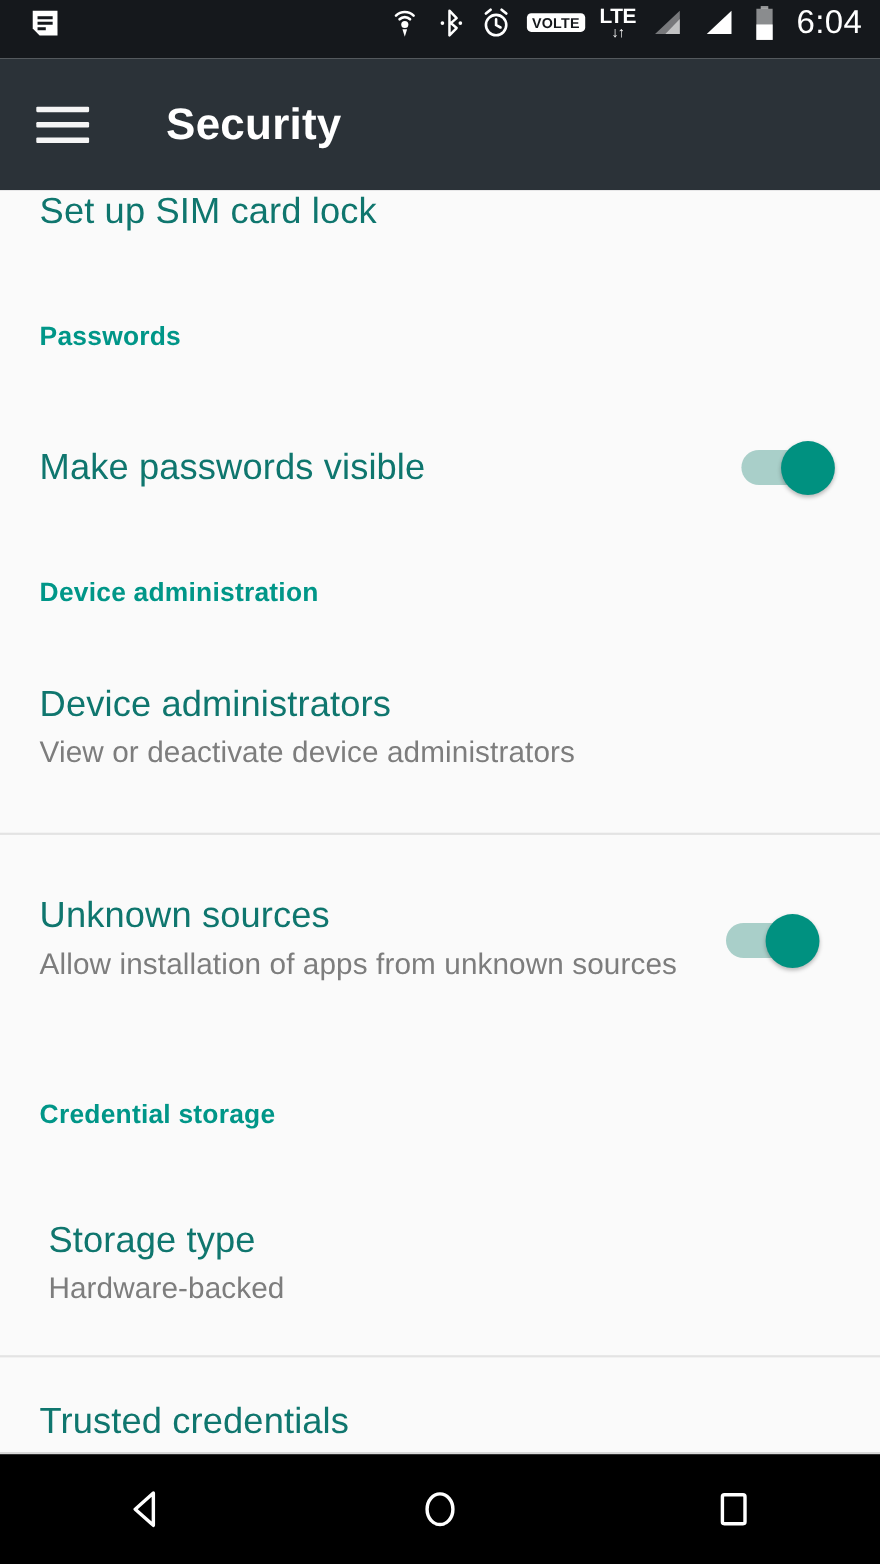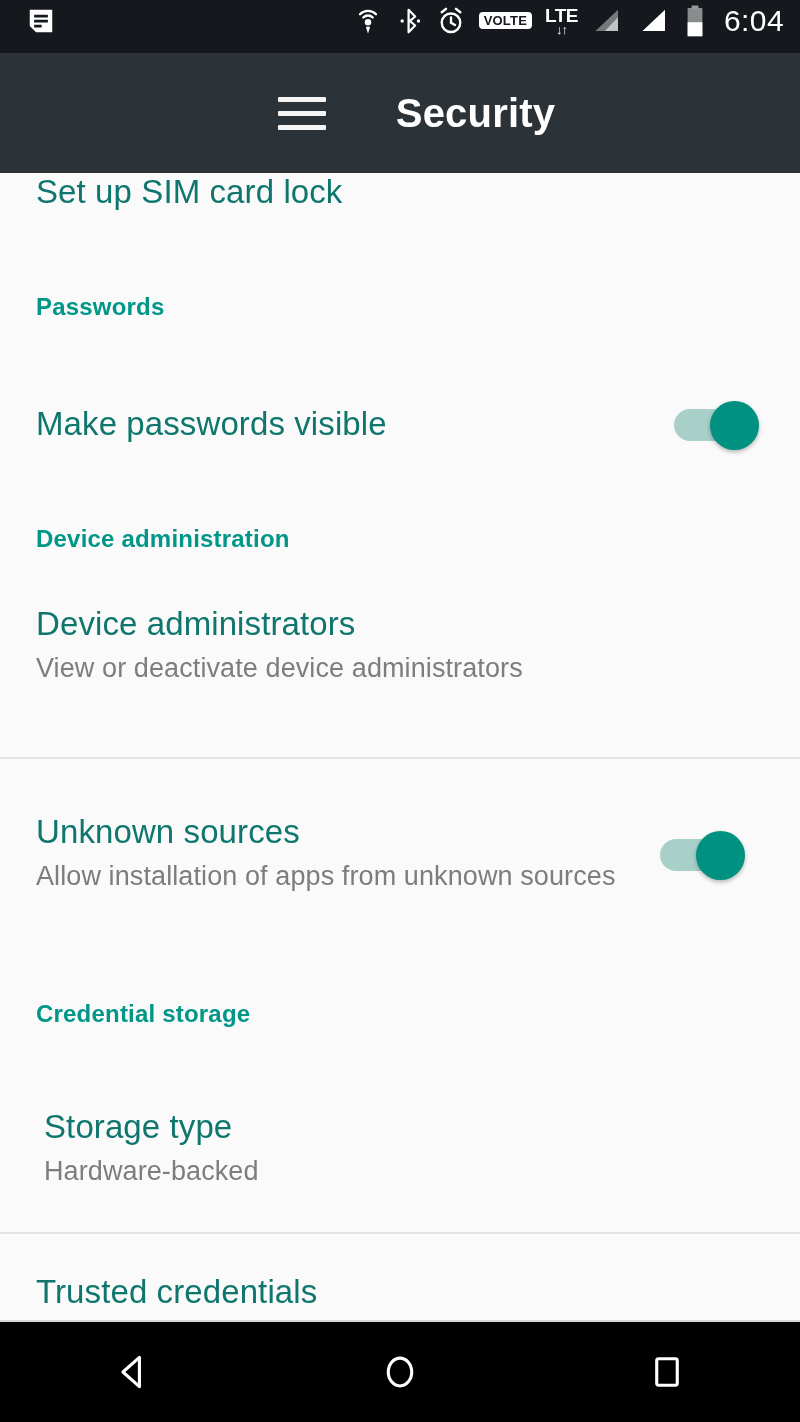--- a/index.html
+++ b/index.html
@@ -34,21 +34,21 @@
   }
   .lte-text { font-size: 19px; font-weight: bold; letter-spacing: -0.5px; }
   .lte-arrows { font-size: 13px; letter-spacing: -1px; margin-top: -2px; }
   .clock { color: #ffffff; font-size: 30px; font-weight: 400; margin-left: 6px; letter-spacing: 0.4px; }
 
   
   .app-bar {
     position: absolute; top: 53px; left: 0;
     width: 800px; height: 120px;
     background: #2b3238;
-    display: flex; align-items: center; justify-content: center;
+    display: flex; align-items: center;
   }
   .menu-btn {
     width: 60px; height: 44px; margin-left: 33px;
     display: flex; flex-direction: column; justify-content: center; gap: 9px;
     cursor: pointer;
   }
   .menu-btn span { display: block; width: 48px; height: 5px; background: #f5f5f5; border-radius: 1px; }
   .app-title {
     color: #ffffff; font-size: 40px; font-weight: bold;
     margin-left: 58px; letter-spacing: 0.2px;
@@ -209,21 +209,21 @@
           <div class="track"></div>
           <div class="thumb"></div>
         </div>
       </div>
     </div>
 
     <div class="blk row-pad" style="top:352px;">
       <div class="section-header">Device administration</div>
     </div>
 
-    <div class="blk row-pad" style="top:432px;">
+    <div class="blk row-pad" style="top:448px;">
       <div class="item-row">
         <div class="item-text">
           <div class="list-item-title">Device administrators</div>
           <div class="list-item-sub">View or deactivate device administrators</div>
         </div>
       </div>
     </div>
 
     <div class="blk" style="top:584px;">
       <div class="divider"></div>

